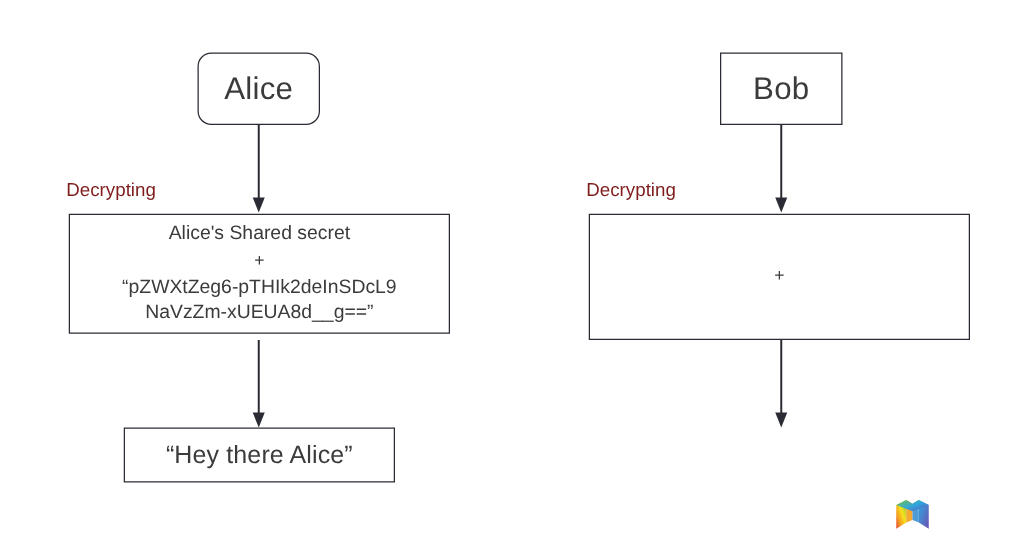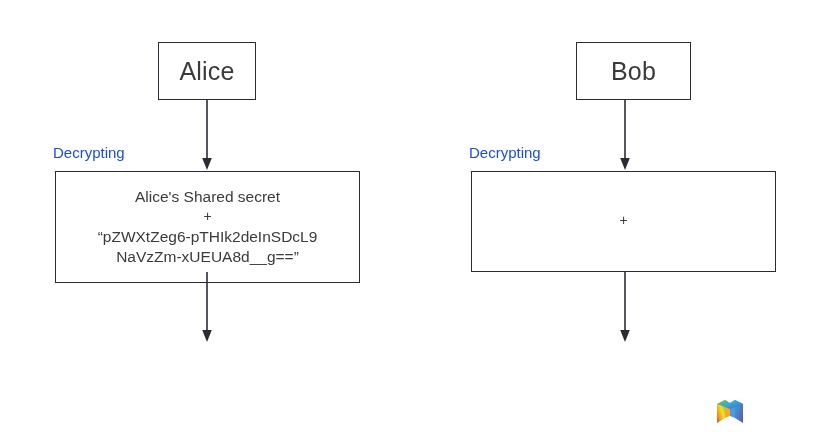--- a/index.html
+++ b/index.html
@@ -53,21 +53,21 @@
     line-height: 1.28;
     white-space: pre-line;
   }
   .msg-box {
     font-size: 20px;
     letter-spacing: 0.1px;
   }
   .caption {
     position: absolute;
     font-size: 15px;
-    color: #1d4ed8;
+    color: #7f1d1d;
     white-space: nowrap;
   }
   .arrow {
     position: absolute;
   }
   .arrow svg {
     display: block;
     overflow: visible;
   }
   .logo {
@@ -75,49 +75,52 @@
   }
   .logo svg {
     display: block;
   }
 </style>
 </head>
 <body>
 
 <div id="canvas">
 
-  <div class="box party-box" style="left:158px; top:42px; width:98px; height:58px;">
+  <div class="box party-box" style="left:158px; top:42px; width:98px; height:58px;border-radius:11px;">
     <span>Alice</span>
   </div>
 
   <div class="arrow" style="left:199px; top:100px;">
     <svg width="16" height="72" viewBox="0 0 16 72">
       <line x1="8" y1="0" x2="8" y2="62" stroke="#2b2b35" stroke-width="1.6"></line>
       <polygon points="8,70 3.2,58 12.8,58" fill="#2b2b35"></polygon>
     </svg>
   </div>
 
   <div class="caption" style="left:53px; top:144px;">Decrypting</div>
 
-  <div class="box secret-box" style="left:55px; top:171px; width:305px; height:112px;">
+  <div class="box secret-box" style="left:55px; top:171px; width:305px; height:96px;justify-content:space-between;">
     <div class="secret-owner">Alice's Shared secret</div>
     <div class="secret-plus">+</div>
     <div class="secret-cipher">“pZWXtZeg6-pTHIk2deInSDcL9
 NaVzZm-xUEUA8d__g==”</div>
   </div>
 
   <div class="arrow" style="left:199px; top:272px;">
     <svg width="16" height="72" viewBox="0 0 16 72">
       <line x1="8" y1="0" x2="8" y2="62" stroke="#2b2b35" stroke-width="1.6"></line>
       <polygon points="8,70 3.2,58 12.8,58" fill="#2b2b35"></polygon>
     </svg>
   </div>
 
+  <div class="box msg-box" style="left:99px; top:342px; width:217px; height:44px;">
+    <span>“Hey there Alice”</span>
+  </div>
 
-  <div class="box party-box" style="left:576px; top:42px; width:115px; height:58px;">
+  <div class="box party-box" style="left:576px; top:42px; width:98px; height:58px;">
     <span>Bob</span>
   </div>
 
   <div class="arrow" style="left:617px; top:100px;">
     <svg width="16" height="72" viewBox="0 0 16 72">
       <line x1="8" y1="0" x2="8" y2="62" stroke="#2b2b35" stroke-width="1.6"></line>
       <polygon points="8,70 3.2,58 12.8,58" fill="#2b2b35"></polygon>
     </svg>
   </div>
 

